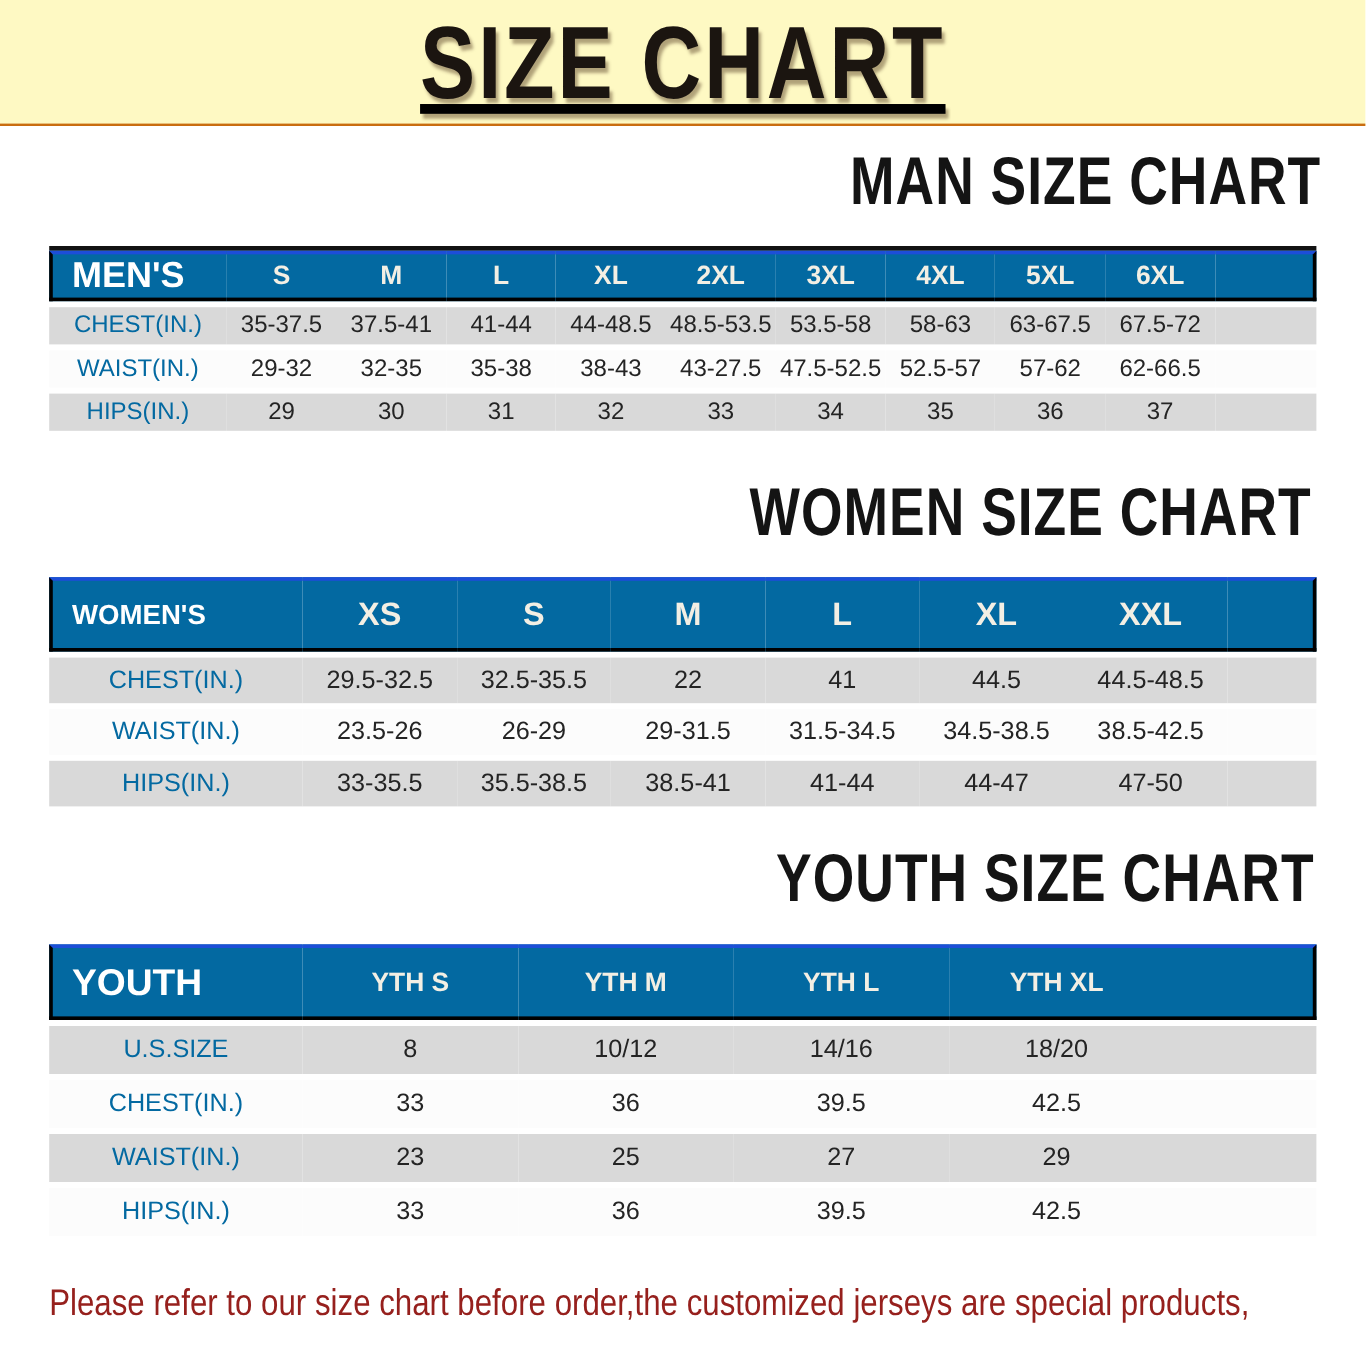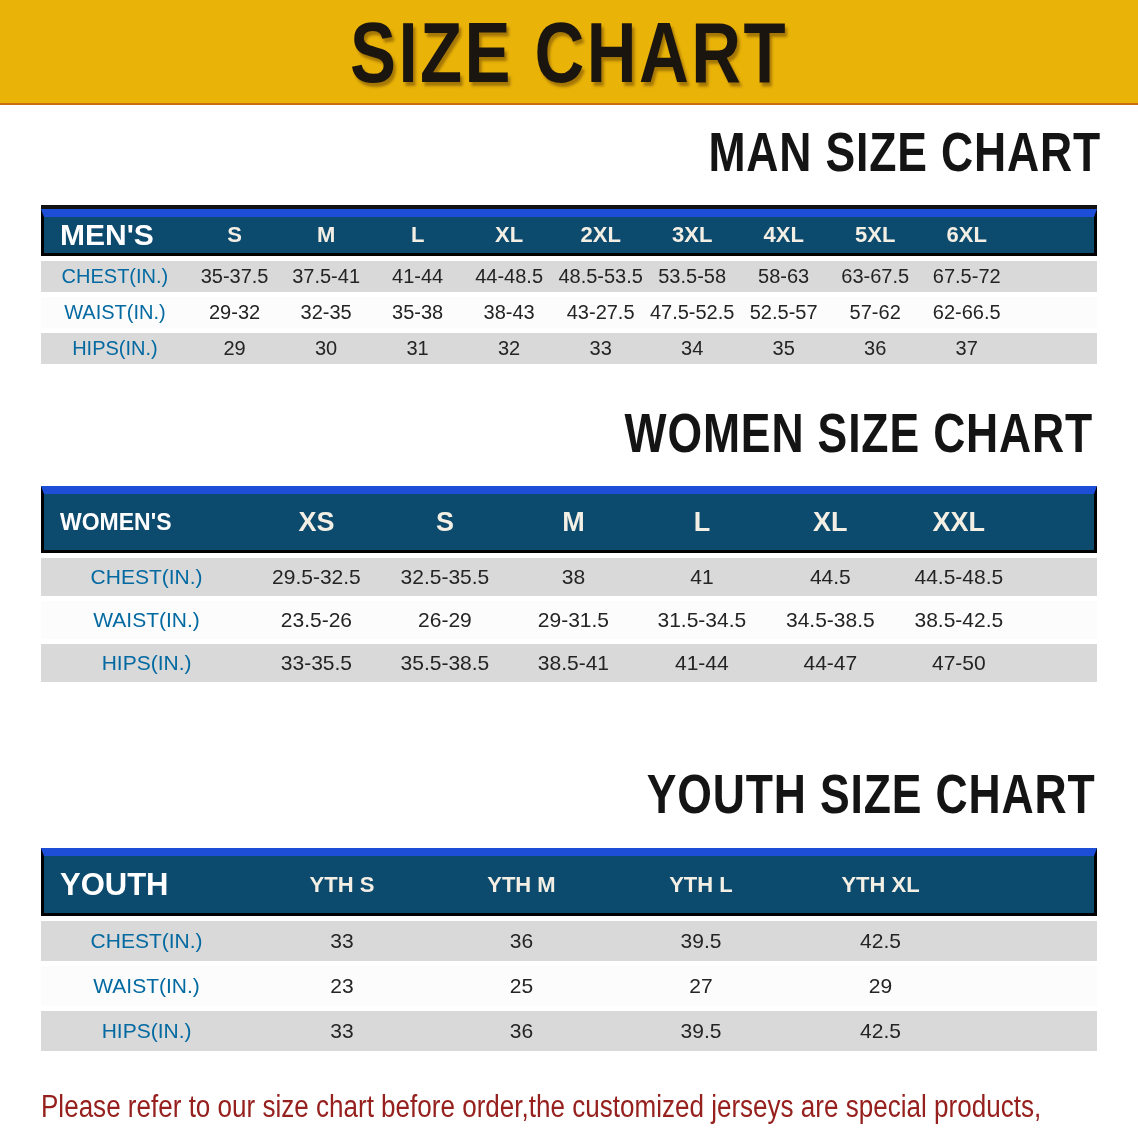--- a/index.html
+++ b/index.html
@@ -20,33 +20,33 @@
   }
   
   .section-title{text-align:right;line-height:52px;}
   .section-title .condense{
     display:inline-block;font-size:53px;font-weight:bold;color:#141414;
     letter-spacing:1px;transform:scale(0.84,1.06);transform-origin:center;
     white-space:nowrap;
   }
   .title-man{margin-top:21px;}
   .title-women{margin-top:38px;text-decoration:underline;}
-  .title-youth{margin-top:81px;}
+  .title-youth{margin-top:30px;}
   
   .tbl-wrap{margin:0 41px;}
   .top-rule{height:4px;background:#121212;margin-top:14px;}
   table{
     width:100%;border-collapse:separate;border-spacing:0 5px;table-layout:fixed;
   }
   .t-men{margin-top:-5px;}          
   .t-women{margin-top:9px;}
   .t-youth{margin-top:10px;}
   thead th{
-    background:#0c4a6e;color:#ffffff;font-weight:bold;vertical-align:middle;
-    border-top:8px solid #1d4ed8;border-bottom:3px solid #000;
+    background:#0369a1;color:#ffffff;font-weight:bold;vertical-align:middle;
+    border-top:3px solid #1d4ed8;border-bottom:3px solid #000;
   }
   thead th:first-child{border-left:3px solid #000;text-align:left;}
   thead th:last-child{border-right:3px solid #000;}
   .t-men thead th{height:32px;}
   .t-women thead th{height:54px;}
   .t-youth thead th{height:55px;}
   .hlabel{padding-left:16px;white-space:nowrap;}
   .t-men .hlabel{font-size:30px;}
   .t-women .hlabel{font-size:23px;}
   .t-youth .hlabel{font-size:31px;}
@@ -70,21 +70,21 @@
   
   .disclaimer{margin:28px 20px 0 41px;color:#96201d;}
   .disclaimer .dline{
     display:inline-block;font-size:31px;line-height:45px;white-space:nowrap;
     transform:scaleX(0.84);transform-origin:left center;
   }
 </style>
 </head>
 <body>
 
-<div class="banner" style="background: #eab308;">
+<div class="banner" style="background: #fef9c3; text-decoration: underline;">
   <span class="banner-title">SIZE CHART</span>
 </div>
 
 <div class="section-title title-man">
   <span class="condense">MAN SIZE CHART</span>
 </div>
 <div class="tbl-wrap">
   <div class="top-rule"></div>
   <table class="t-men">
       <colgroup>
@@ -184,21 +184,21 @@
           <th class="hsize">XL</th>
           <th class="hsize">XXL</th>
           <th class="hsize"></th>
         </tr>
       </thead>
       <tbody>
         <tr>
           <td class="rlabel">CHEST(IN.)</td>
           <td>29.5-32.5</td>
           <td>32.5-35.5</td>
-          <td>38</td>
+          <td>22</td>
           <td>41</td>
           <td>44.5</td>
           <td>44.5-48.5</td>
           <td></td>
         </tr>
         <tr>
           <td class="rlabel">WAIST(IN.)</td>
           <td>23.5-26</td>
           <td>26-29</td>
           <td>29-31.5</td>
@@ -239,20 +239,28 @@
           <th class="hlabel">YOUTH</th>
           <th class="hsize">YTH S</th>
           <th class="hsize">YTH M</th>
           <th class="hsize">YTH L</th>
           <th class="hsize">YTH XL</th>
           <th class="hsize"></th>
         </tr>
       </thead>
       <tbody>
         <tr>
+          <td class="rlabel">U.S.SIZE</td>
+          <td>8</td>
+          <td>10/12</td>
+          <td>14/16</td>
+          <td>18/20</td>
+          <td></td>
+        </tr>
+        <tr>
           <td class="rlabel">CHEST(IN.)</td>
           <td>33</td>
           <td>36</td>
           <td>39.5</td>
           <td>42.5</td>
           <td></td>
         </tr>
         <tr>
           <td class="rlabel">WAIST(IN.)</td>
           <td>23</td>

